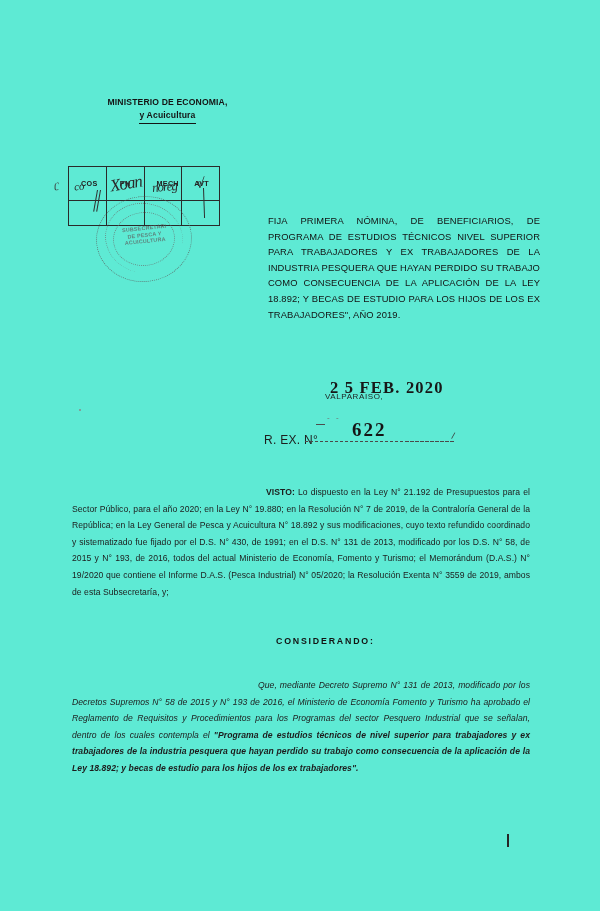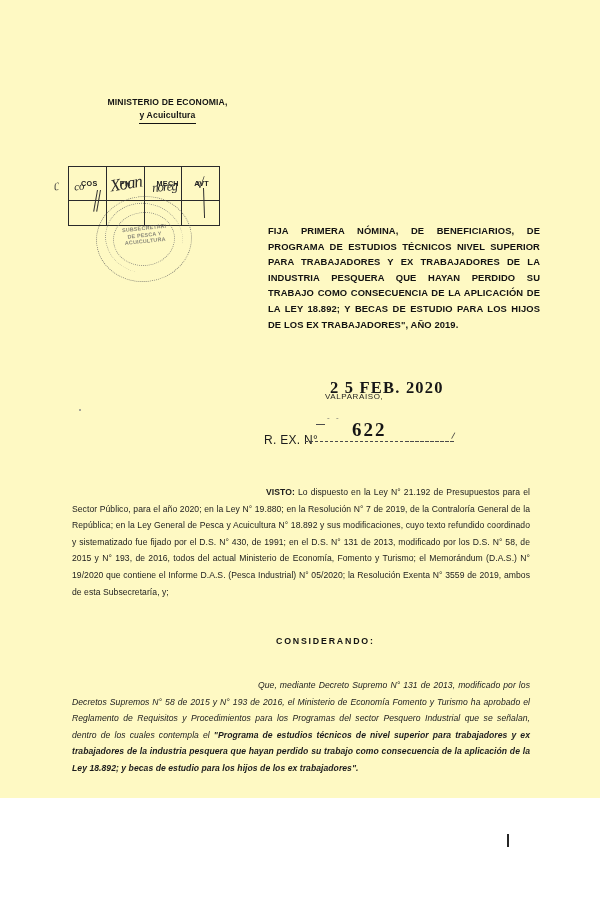--- a/index.html
+++ b/index.html
@@ -9,22 +9,22 @@
   }
   body {
     width: 600px; height: 918px;
     position: relative;
     font-family: "Liberation Sans", sans-serif;
     color: #1a1a1a;
     overflow: hidden;
   }
   .page {
     position: relative;
-    width: 600px; height: 798px;
-    background: #fef9c3;
+    width: 600px; height: 911px;
+    background: #5eead4;
   }
 
   
   .letterhead {
     position: absolute;
     left: 60px; top: 96px;
     width: 215px;
     text-align: center;
   }
   .letterhead .lh-line {
@@ -146,27 +146,26 @@
     white-space: nowrap;
     overflow: hidden;
   }
 
   
   .title-block {
     position: absolute;
     left: 268px; top: 213px;
     width: 272px;
     font-size: 9.4px;
-    font-weight: bold;
+    font-weight: normal;
     line-height: 15.6px;
     letter-spacing: 0.1px;
     text-align: justify;
     text-align-last: left;
     color: #121212;
-    margin-top: 10px;
   }
 
   
   .place-line {
     position: absolute;
     left: 277px; top: 392px;
     font-size: 8px;
     letter-spacing: .6px;
     color: #1d1d1d;
     margin-left: 48px;

